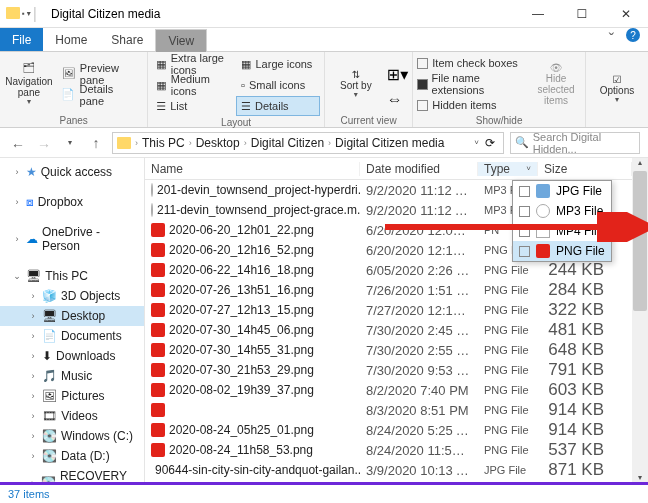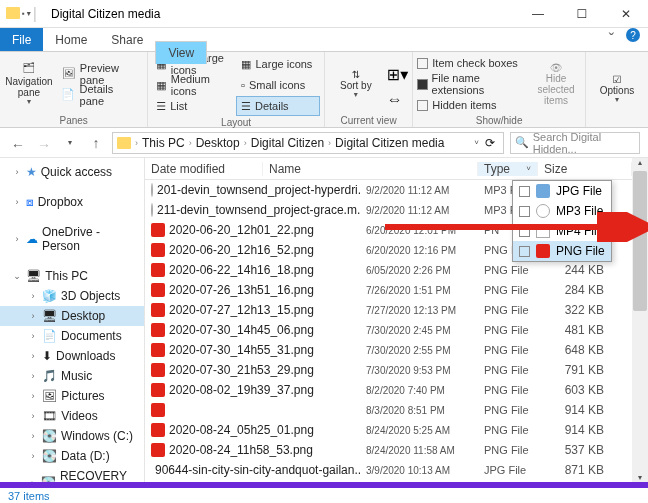--- a/index.html
+++ b/index.html
@@ -5,21 +5,21 @@
 * { margin: 0; padding: 0; box-sizing: border-box; font-family: "Segoe UI", Arial, sans-serif; }
 body { width: 648px; height: 503px; background: #fff; overflow: hidden; position: relative; }
 .titlebar { height: 28px; display: flex; align-items: center; background: #fff; border-bottom: 1px solid #e0e0e0; }
 .titlebar .qat { display: flex; gap: 2px; padding: 0 6px; align-items: center; }
 .titlebar .title { font-size: 12px; padding-left: 8px; color: #000; }
 .titlebar .spacer { flex: 1; }
 .titlebar .wbtn { width: 44px; height: 28px; display: flex; align-items: center; justify-content: center; font-size: 12px; color: #333; }
 .ribbon-tabs { height: 24px; display: flex; align-items: stretch; background: #fff; border-bottom: 1px solid #d0d0d0; }
 .ribbon-tab { padding: 0 12px; font-size: 12px; display: flex; align-items: center; color: #444; }
 .ribbon-tab.file { background: #1979ca; color: #fff; }
-.ribbon-tab.active { background: #7dd3fc; border: 1px solid #d0d0d0; border-bottom: none; position: relative; top: 13px; }
+.ribbon-tab.active { background: #a3a3a3; border: 1px solid #d0d0d0; border-bottom: none; position: relative; top: 1px; }
 .ribbon-tabs .minimize { margin-left: auto; padding: 0 8px; display: flex; align-items: center; color: #666; }
 .help-btn { width: 14px; height: 14px; border-radius: 50%; background: #1979ca; color: #fff; font-size: 10px; display: flex; align-items: center; justify-content: center; margin: 0 8px 0 4px; }
 .ribbon { height: 76px; background: #f5f5f5; border-bottom: 1px solid #d0d0d0; display: flex; }
 .ribbon-group { border-right: 1px solid #e0e0e0; display: flex; flex-direction: column; padding: 2px 4px 0 4px; }
 .ribbon-group .group-content { flex: 1; display: flex; align-items: center; gap: 4px; }
 .ribbon-group .group-label { text-align: center; font-size: 10px; color: #666; padding: 1px 0; }
 .big-btn { display: flex; flex-direction: column; align-items: center; justify-content: center; width: 54px; height: 58px; font-size: 10px; color: #333; text-align: center; line-height: 1.1; }
 .small-btn { display: flex; align-items: center; gap: 4px; font-size: 11px; color: #333; padding: 2px 4px; height: 20px; }
 .small-btn.selected { background: #cde6f7; border: 1px solid #7fb6e0; }
 .layout-col { display: flex; flex-direction: column; gap: 1px; }
@@ -40,32 +40,32 @@
 .cols { display: flex; height: 22px; border-bottom: 1px solid #e5e5e5; font-size: 12px; color: #444; align-items: center; }
 .col { padding: 0 6px; border-right: 1px solid #f0f0f0; }
 .col-name { width: 215px; }
 .col-date { width: 118px; }
 .col-type { width: 60px; display: flex; align-items: center; justify-content: space-between; background: #e6f2fb; }
 .col-size { flex: 1; text-align: left; }
 .rows { flex: 1; overflow: hidden; }
 .row { display: flex; height: 20px; font-size: 12px; align-items: center; color: #222; }
 .row .cell { padding: 0 6px; overflow: hidden; white-space: nowrap; text-overflow: ellipsis; }
 .row .name { width: 215px; display: flex; align-items: center; gap: 4px; }
-.row .date { width: 118px; color: #555; font-size: 10px; }
+.row .date { width: 118px; color: #555; font-size: 13px; }
 .row .type { width: 60px; color: #555; font-size: 11px; }
-.row .size { flex: 1; text-align: right; padding-right: 28px; color: #555; font-size: 12px; }
+.row .size { flex: 1; text-align: right; padding-right: 28px; color: #555; font-size: 17px; }
 .icon-sq { width: 14px; height: 14px; display: inline-flex; align-items: center; justify-content: center; font-size: 10px; }
 .png-icon { background: #e2231a; color: #fff; border-radius: 2px; }
 .mp3-icon { border: 1px solid #aaa; border-radius: 50%; }
 .jpg-icon { background: #6fa8dc; color: #fff; border-radius: 2px; }
 .filter-popup { position: absolute; top: 22px; right: 20px; width: 100px; background: #fff; border: 1px solid #999; box-shadow: 2px 2px 6px rgba(0,0,0,0.2); z-index: 10; }
 .filter-popup .fitem { display: flex; align-items: center; gap: 6px; padding: 3px 6px; font-size: 12px; }
 .filter-popup .fitem.hl { background: #cde6f7; }
 .arrow-overlay { position: absolute; top: 54px; left: 240px; width: 280px; height: 30px; z-index: 20; pointer-events: none; }
-.statusbar { height: 21px; border-top: 6px solid #6d28d9; display: flex; align-items: center; padding: 0 8px; font-size: 11px; color: #1979ca; }
+.statusbar { height: 21px; border-top: 3px solid #6d28d9; display: flex; align-items: center; padding: 0 8px; font-size: 11px; color: #1979ca; }
 .folder-icon { width: 14px; height: 12px; background: #ffd868; border-radius: 1px; display: inline-block; position: relative; }
 .sb-ico { width: 14px; height: 14px; display: inline-block; }
 .down-tri { font-size: 8px; color: #555; }
 .drop-ar { font-size: 8px; color: #555; margin-left: 2px; }
 .scrollbar-v { width: 16px; height: 100%; background: #f0f0f0; display: flex; flex-direction: column; align-items: center; }
 .scroll-thumb { width: 14px; background: #c8c8c8; border-radius: 2px; }
 </style>
 </head>
 <body>
 
@@ -298,22 +298,22 @@
       </div>
     <div class="side-item" style="padding-left:28px">
         <span class="chev">›</span>
         <span>💽</span>
         <span>RECOVERY (E:)</span>
       </div>
   </div>
 
   <div class="filelist">
     <div class="cols">
+      <div class="col col-name">Name</div>
       <div class="col col-date">Date modified</div>
-      <div class="col col-name">Name</div>
       <div class="col col-type">
         <span>Type</span>
         <span class="drop-ar">˅</span>
       </div>
       <div class="col col-size">Size</div>
     </div>
     <div class="rows" id="rows">
         <div class="row">
           <div class="cell name">
             <span class="icon-sq mp3-icon"></span>

